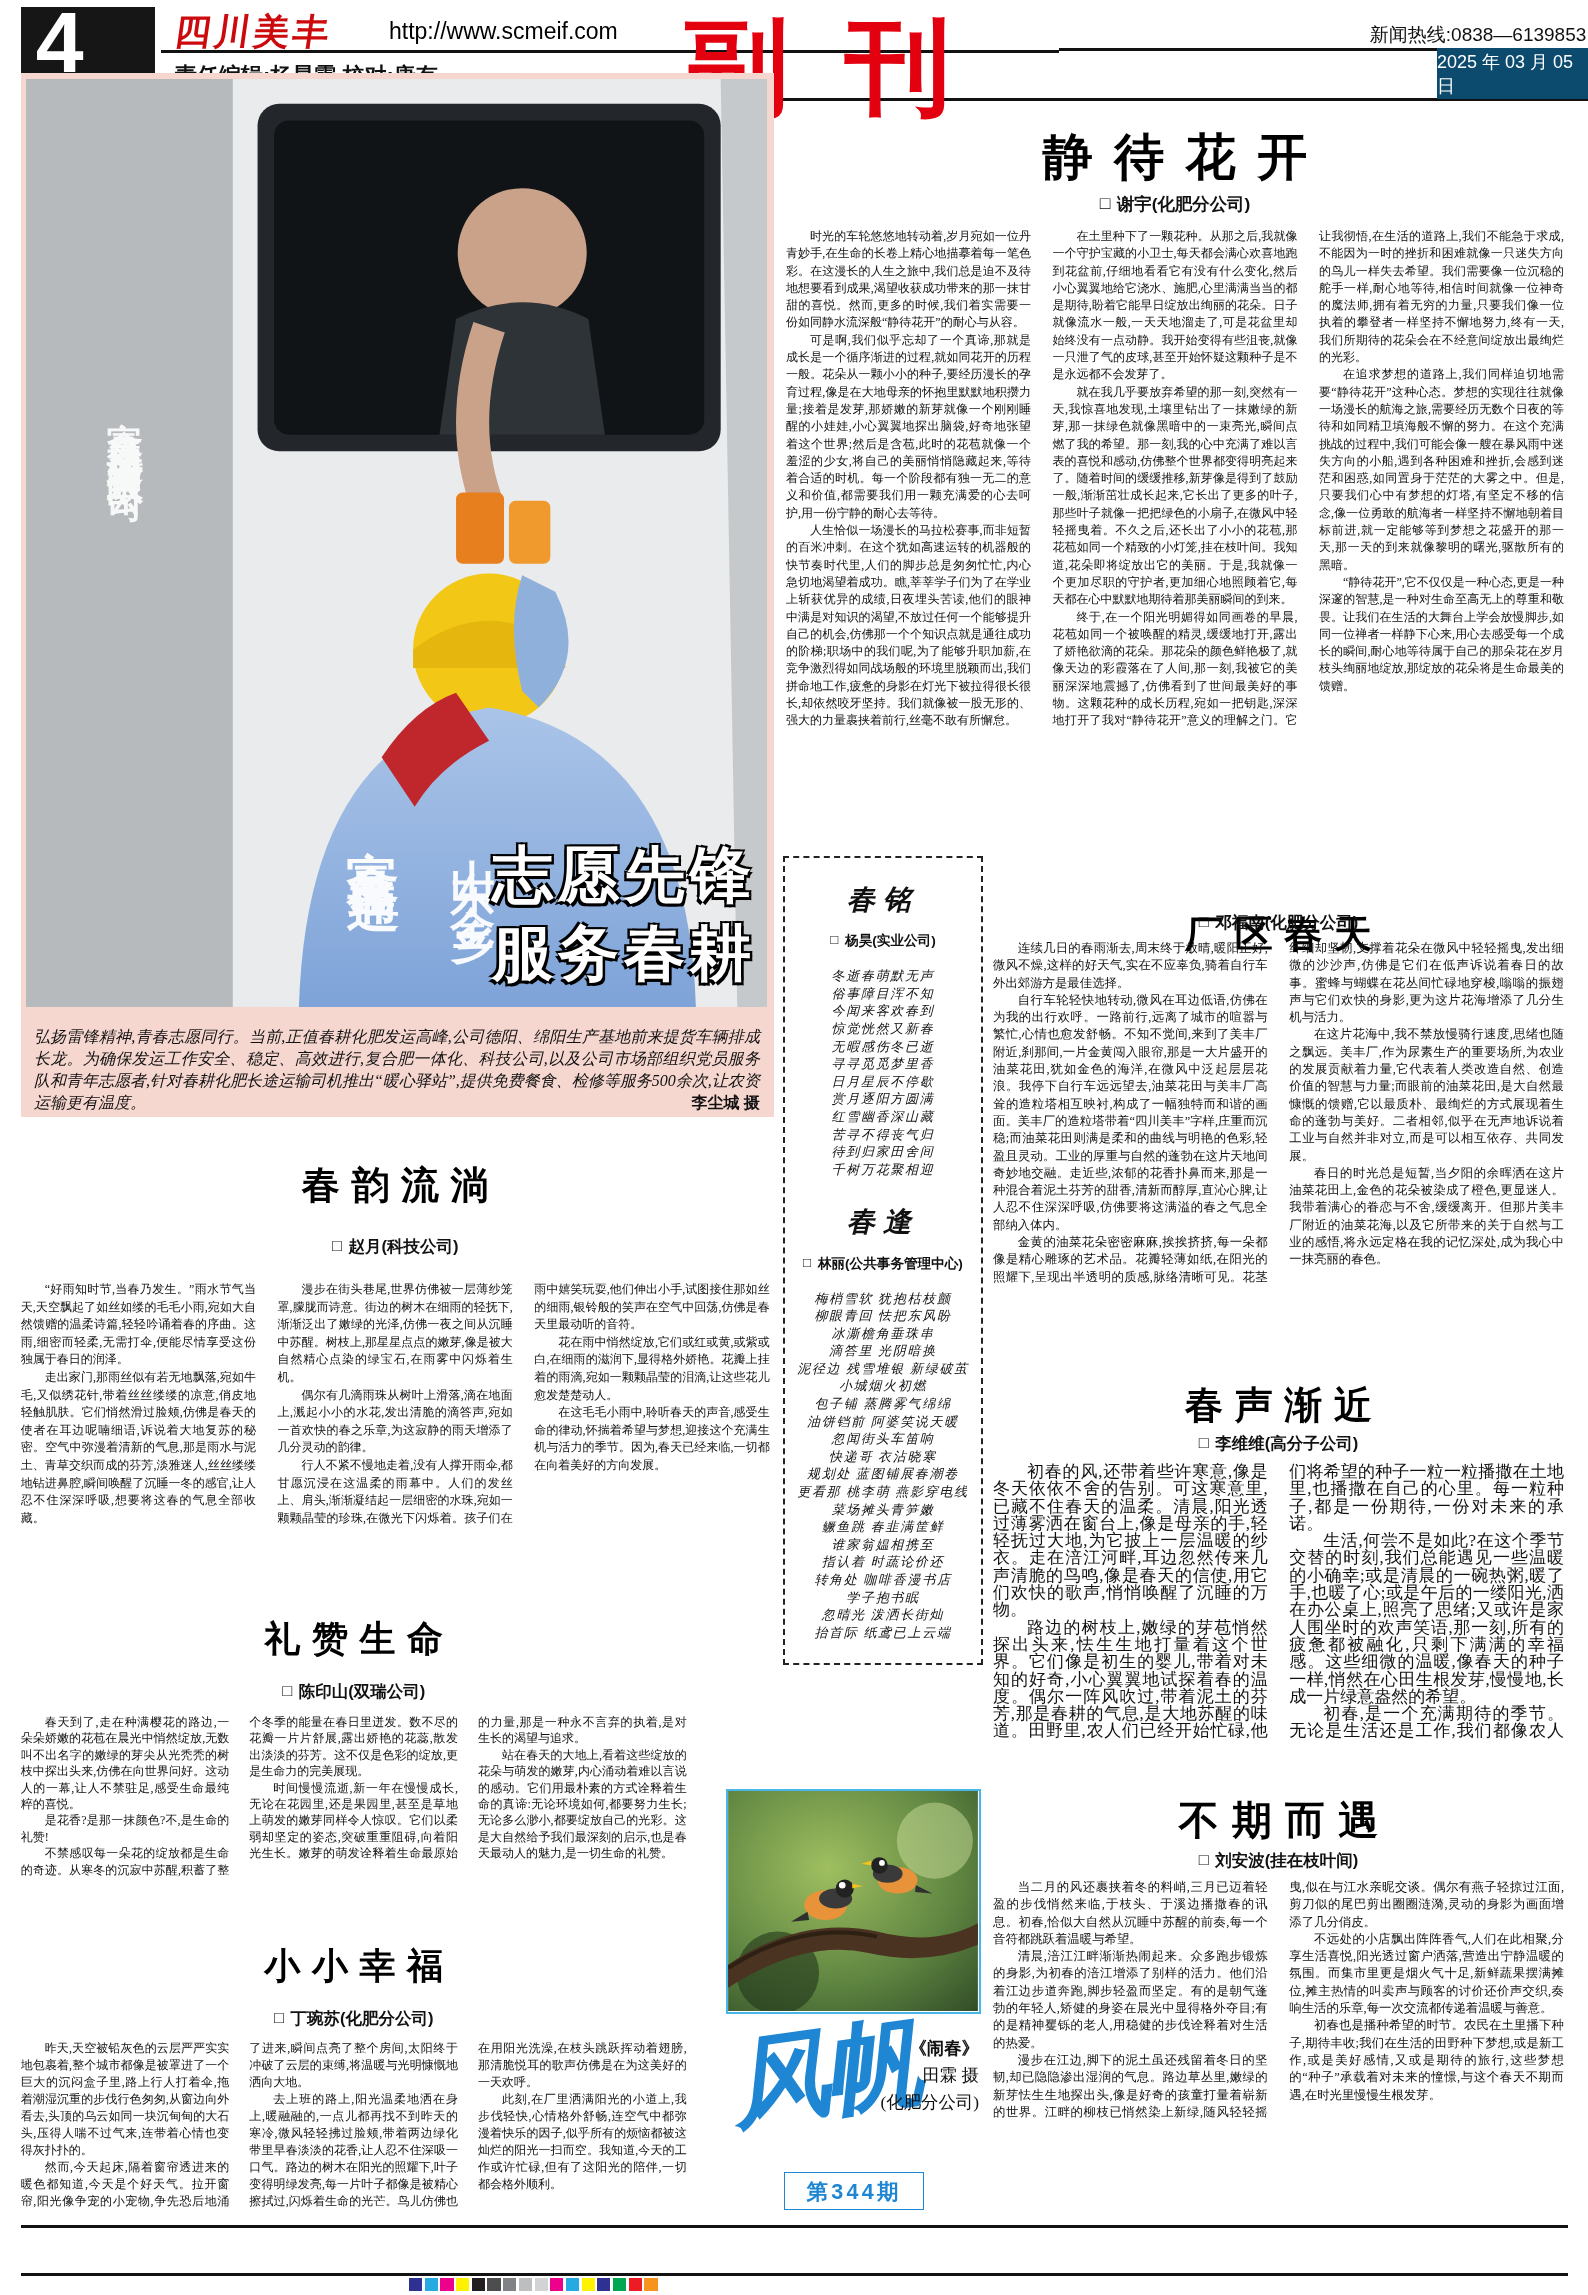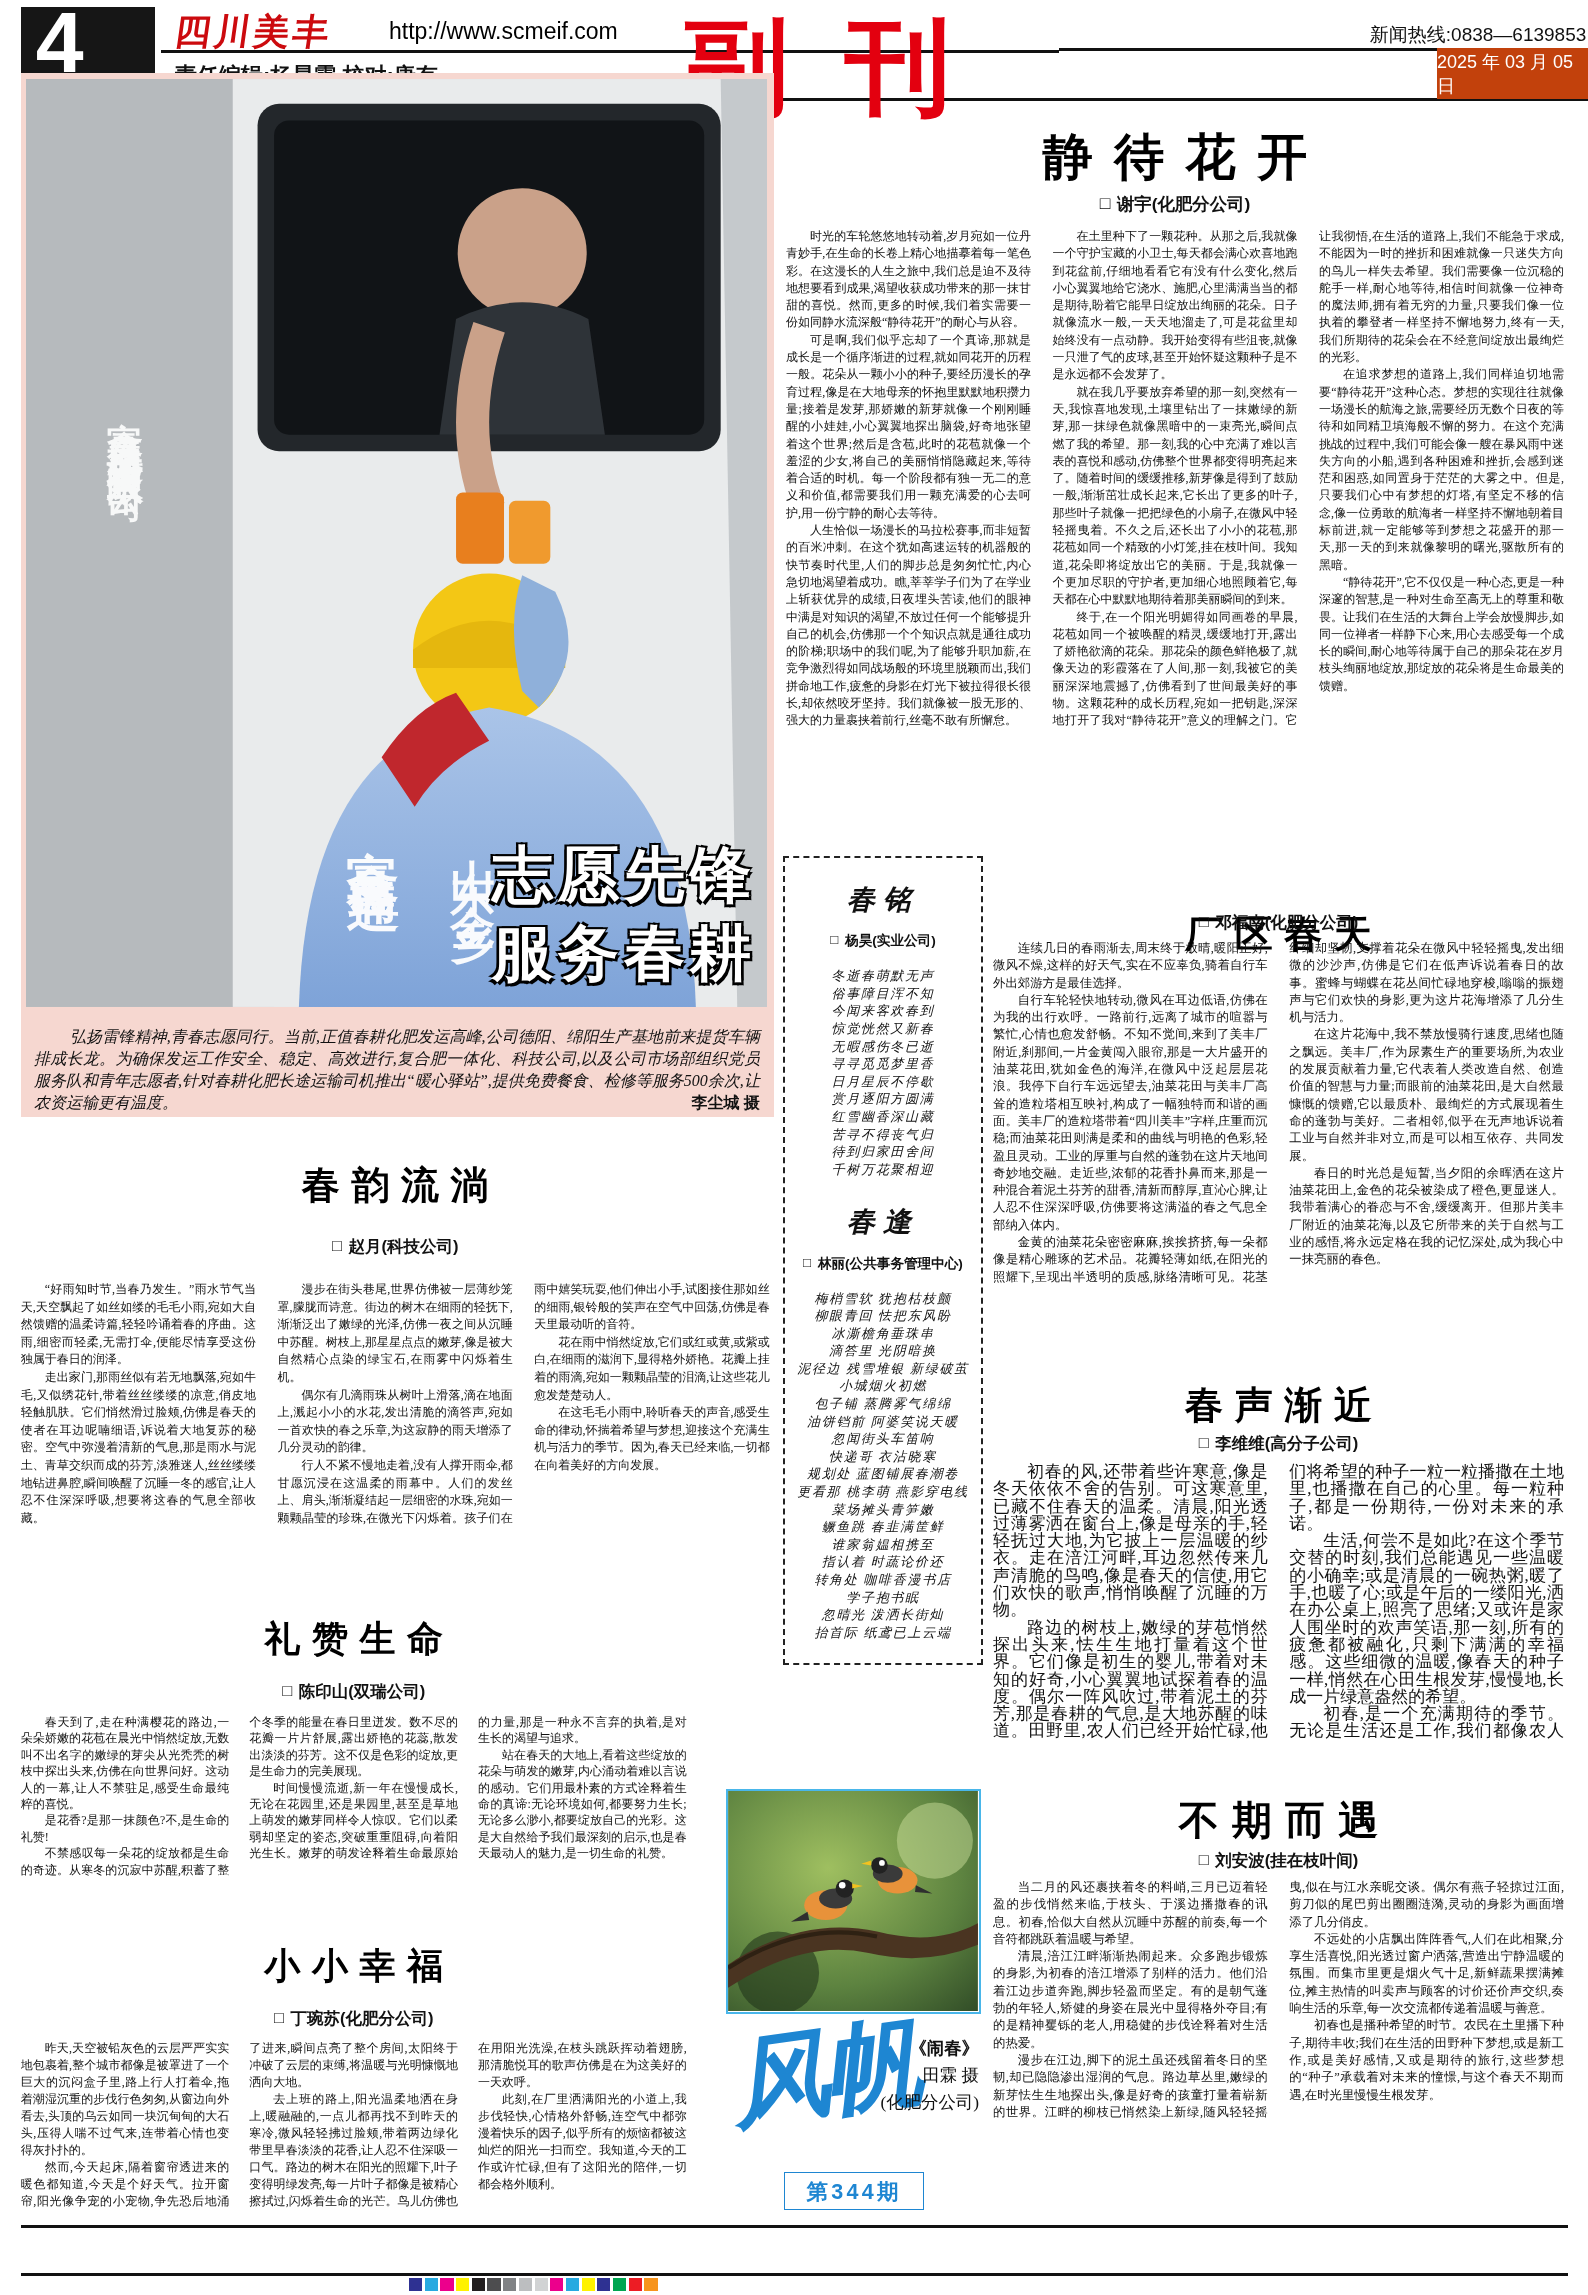--- a/index.html
+++ b/index.html
@@ -17,21 +17,21 @@
            transform:skewX(-8deg); font-family:"DejaVu Serif",serif; letter-spacing:3.3px; }
   .site-url { left:389px; top:18px; font-size:23px; font-family:"Liberation Sans",sans-serif; color:#000; }
   .h-line1 { left:161px; top:50px; width:898px; height:2.5px; background:#111; }
   .editors { left:175px; top:61px; font-size:22px; font-weight:bold; font-family:"Liberation Sans",sans-serif; }
   .h-line2 { left:161px; top:98px; width:1427px; height:2.5px; background:#111; }
   .masthead { left:683px; top:11.6px; font-size:106px; line-height:1.05; color:#e3000f; font-weight:bold;
               letter-spacing:56px; white-space:nowrap; font-family:"Liberation Serif",serif; }
   .hotline { left:1224px; top:21.5px; width:364px; font-size:19px; text-align:right;
              font-family:"Liberation Sans",sans-serif; padding-right:1.7px; }
   .h-line3 { left:1059px; top:48px; width:529px; height:2.5px; background:#111; }
-  .date-box { left:1437px; top:48px; width:151px; height:51px; background:#c2410c; color:#fff;
+  .date-box { left:1437px; top:48px; width:151px; height:51px; background:#0c4a6e; color:#fff;
               font-size:18px; font-family:"Liberation Sans",sans-serif; display:flex;
               align-items:center; justify-content:center; }
 
   
   .art-title { text-align:center; font-family:"Liberation Sans","DejaVu Sans",sans-serif;
                font-weight:bold; color:#000; white-space:nowrap; }
   .byline { text-align:center; font-family:"Liberation Sans",sans-serif; font-weight:bold; }
   .bl-sq { display:inline-block; transform:translateY(-0.8px); margin-right:6.6px; }
   .body-cols { text-align:justify; overflow:hidden; }
   .body-cols p { text-indent:2em; }
@@ -71,21 +71,21 @@
   
   .photo-wrap { left:20.7px; top:73px; width:753px; height:1044px; background:#f6d7d0; }
   .photo { position:absolute; left:5.8px; top:5.8px; width:741px; height:928px; overflow:hidden; }
   .photo svg { display:block; }
   .overlay-title { position:absolute; right:11.6px; bottom:15px; text-align:right; color:#fff;
                    font-family:"Liberation Sans",sans-serif; font-weight:bold; font-size:61px;
                    line-height:1.28; letter-spacing:5px;
                    text-shadow:2.5px 2.5px 0 #000,-2.5px 2.5px 0 #000,2.5px -2.5px 0 #000,-2.5px -2.5px 0 #000; }
   .photo-caption { position:absolute; left:13.2px; top:953px; width:726px; font-size:16px;
                    line-height:22px; text-align:justify; font-style:italic; }
-  .photo-caption .cap-text { text-indent:2em; display:inline;margin-left:36px; }
+  .photo-caption .cap-text { text-indent:2em; display:inline; }
   .photo-credit { font-weight:bold; float:right; font-style:normal; font-family:"Liberation Sans",sans-serif; }
 
   
   .cy-title { left:20.7px; top:1160px; width:749px; font-size:38px; letter-spacing:11.6px; text-indent:11.6px; }
   .cy-byline { left:20.7px; top:1236px; width:749px; font-size:16.5px; }
   .cy-body { left:20.7px; top:1281px; width:749px; height:288px; column-count:3; column-gap:21.5px;
              font-size:12px; line-height:17.6px; }
 
   .lz-title { left:20.7px; top:1615px; width:666px; font-size:36px; letter-spacing:11.6px; text-indent:11.6px; }
   .lz-byline { left:20.7px; top:1681px; width:666px; font-size:16.5px; }

